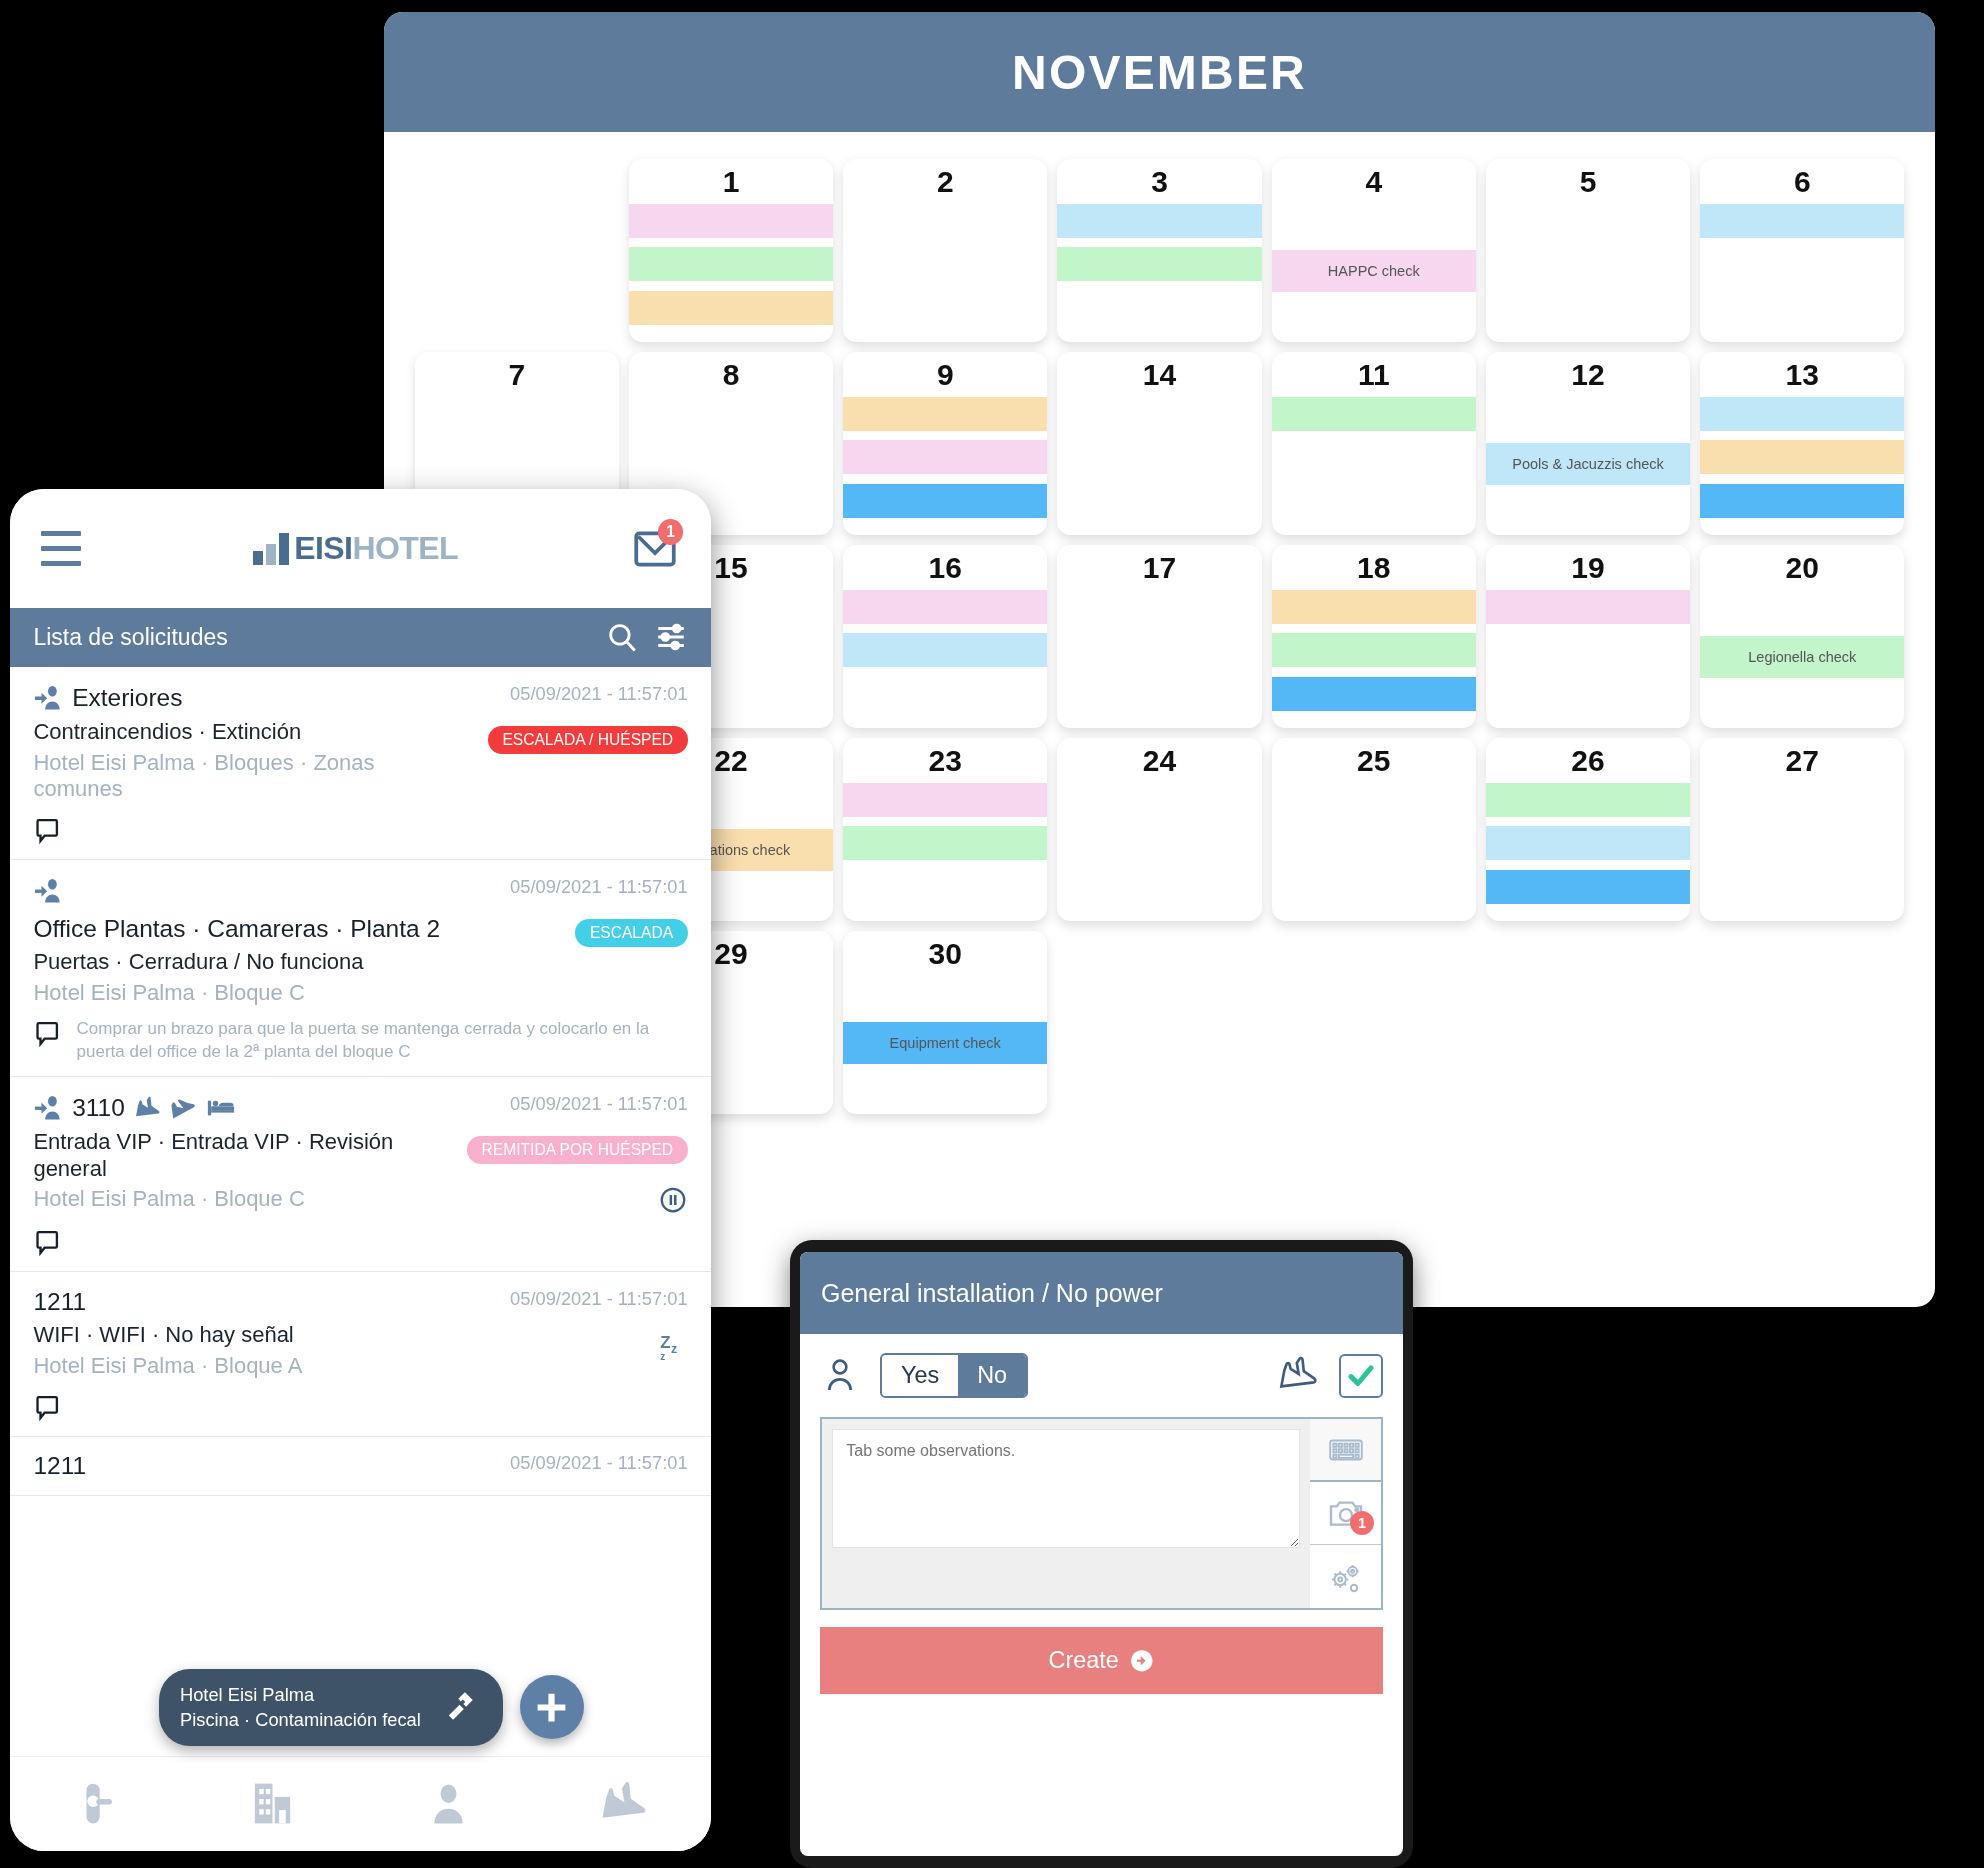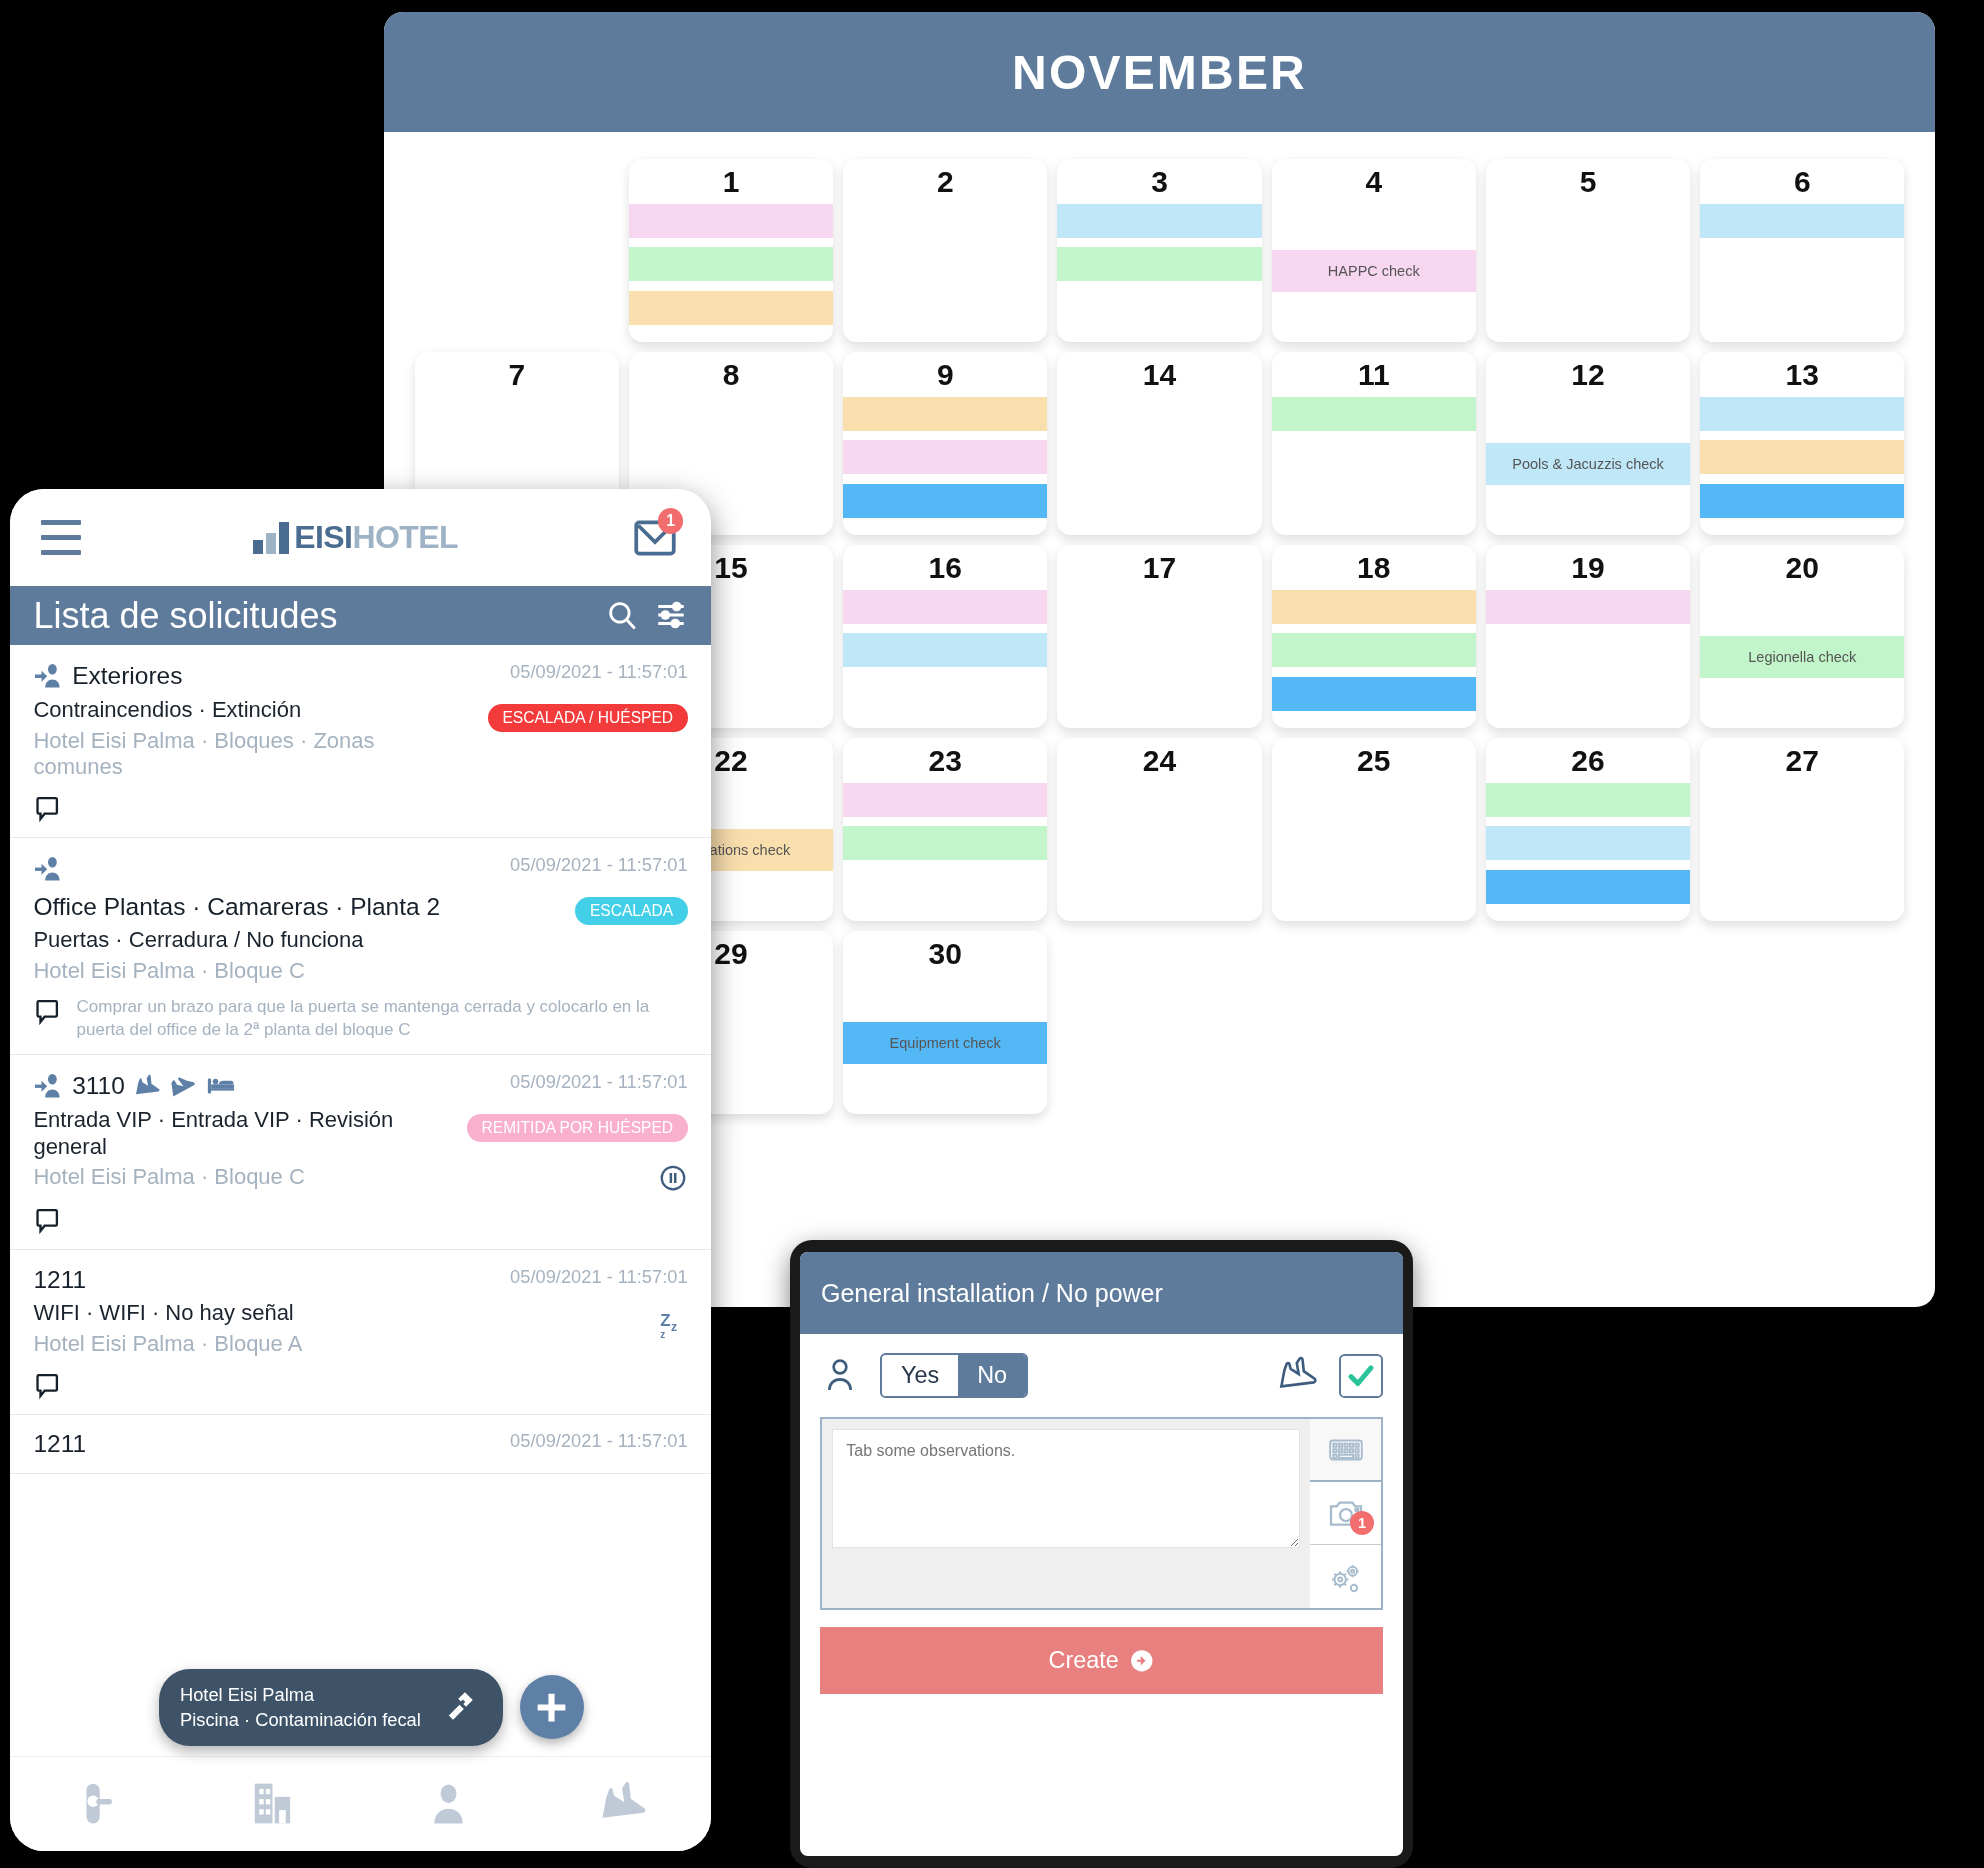--- a/index.html
+++ b/index.html
@@ -44,21 +44,21 @@
   }
 
   
   #phone {
     position: absolute; left: 10px; top: 489px; width: 701px; height: 1362px;
     background: #fff; border-radius: 34px;
     box-shadow: 0 10px 31px rgba(0,0,0,.45);
     overflow: hidden; z-index: 5;
   }
   #phone-topbar {
-    height: 97px; background: #fff; display: flex; align-items: center;
+    height: 119px; background: #fff; display: flex; align-items: center;
     padding: 0 31px; position: relative;
   }
   #hamburger { width: 40px; display: flex; flex-direction: column; gap: 9.5px; }
   #hamburger span { display:block; height: 5.6px; background: #5E7B9C; border-radius: 1.1px; }
   #logo-wrap { flex: 1; display: flex; align-items: center; justify-content: center; gap: 0; }
   #logo-bars { display: flex; align-items: flex-end; gap: 2.8px; margin-right: 5.6px; height: 32px; }
   #logo-bars i { display:block; width: 10px; background: #4A6C90; }
   #logo-bars i:nth-child(1){ height: 13.3px; }
   #logo-bars i:nth-child(2){ height: 21px; background:#9FB3C6; }
   #logo-bars i:nth-child(3){ height: 32px; }
@@ -67,21 +67,21 @@
   #mail-btn { position: relative; width: 50px; height: 50px; }
   #mail-badge {
     position: absolute; right: -3.3px; top: -4.4px; width: 25.6px; height: 25.6px;
     background: #F26D6D; color: #fff; border-radius: 50%;
     font-size: 15.6px; display: flex; align-items: center; justify-content: center; font-weight: bold;
   }
   #phone-subbar {
     height: 59px; background: #5E7B9C; display: flex; align-items: center;
     padding: 0 23.4px; gap: 14.5px;
   }
-  #phone-subbar-title { flex: 1; color: #fff; font-size: 36px; }
+  #phone-subbar-title { flex: 1; color: #fff; font-size: 23px; }
 
   .req-list { padding: 0 0 0 0; }
   .req-item { padding: 15.6px 23.4px 13.3px 23.4px; border-bottom: 1.1px solid #E6E9EC; position: relative; }
   .req-row1 { display: flex; align-items: flex-start; }
   .req-titlewrap { flex: 1; padding-right: 7.8px; }
   .req-title { font-size: 24.5px; color: #18212B; display: flex; align-items: center; gap: 7.8px; flex-wrap: wrap; line-height: 1.18; }
   .req-sub { font-size: 22px; color: #1b242e; margin-top: 5.6px; line-height: 1.2; }
   .req-loc { font-size: 22px; color: #A5B2C0; margin-top: 4.4px; line-height: 1.2; }
   .req-right { width: 239px; display: flex; flex-direction: column; align-items: flex-end; gap: 21px; }
   .req-date { font-size: 18.3px; color: #A5B2C0; white-space: nowrap; }

